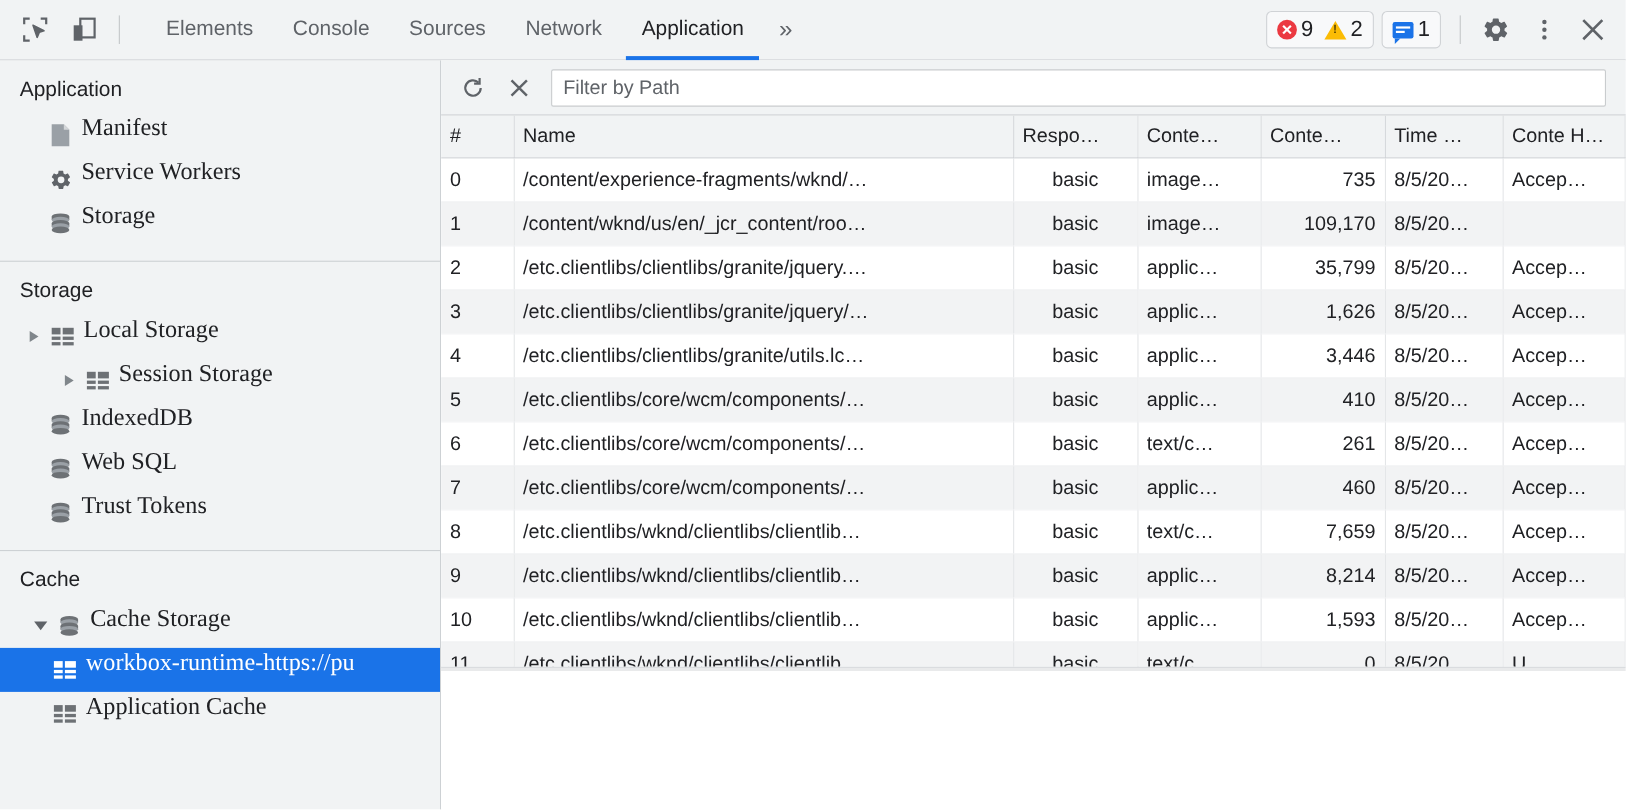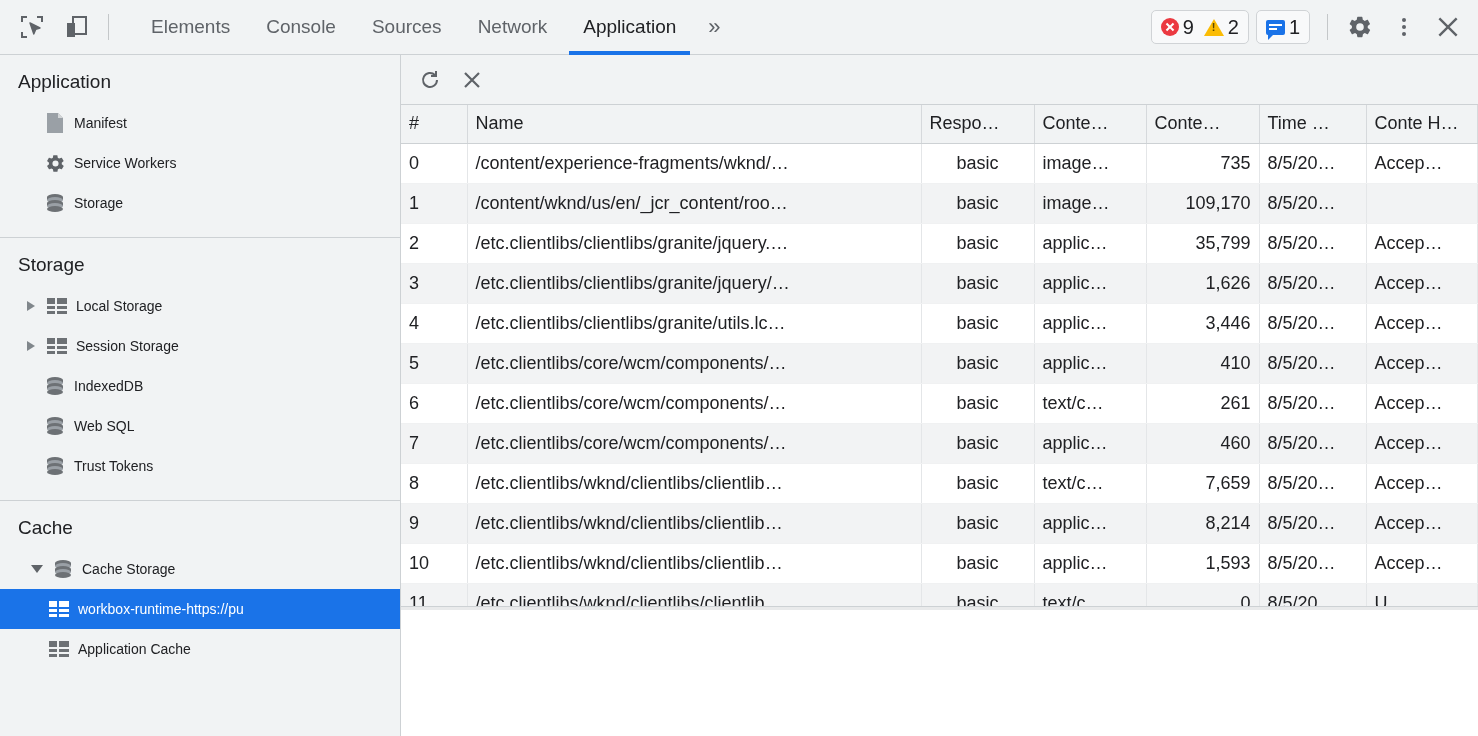--- a/index.html
+++ b/index.html
@@ -89,23 +89,24 @@
     width: 401px; min-width: 401px;
     background: #f1f3f4;
     border-right: 1px solid #cdd1d4;
     display: flex; flex-direction: column;
     overflow: hidden;
   }
   .sb-section { border-bottom: 1px solid #cdd1d4; padding: 12px 0 14px 0; }
   .sb-section.last { border-bottom: none; }
   .sb-title { font-size: 19px; color: #202124; padding: 4px 0 10px 18px; }
   .sb-item {
-    display: flex; align-items: center; height: 40px;
-    padding-left: 22px; cursor: pointer; font-size: 14px; color: #202124;
+    display: flex; height: 40px;
+    padding-left: 22px; cursor: pointer; font-size: 22px; color: #202124;
     white-space: nowrap;
+    font-family: Liberation Serif, serif;
   }
   .sb-item.selected { background: #1a73e8; color: #ffffff; }
   .sb-item .twisty {
     width: 18px; min-width: 18px; display: inline-flex;
     align-items: center; justify-content: center; margin-right: 2px;
   }
   .sb-item .twisty .arrow {
     width: 0; height: 0;
     border-top: 5px solid transparent; border-bottom: 5px solid transparent;
     border-left: 8px solid #80868b;
@@ -287,21 +288,21 @@
               <rect x="11" y="1" width="10" height="6" fill="#6d7175"></rect>
               <rect x="1" y="9" width="8" height="3" fill="#6d7175"></rect>
               <rect x="11" y="9" width="10" height="3" fill="#6d7175"></rect>
               <rect x="1" y="14" width="8" height="3" fill="#6d7175"></rect>
               <rect x="11" y="14" width="10" height="3" fill="#6d7175"></rect>
             </svg>
           </span>
           <span class="lbl">Local Storage</span>
         </div>
 
-        <div class="sb-item" style="padding-left:22px;">
+        <div class="sb-item" style="padding-left:22px;margin-left:32px;">
           <span class="twisty">
               <span class="arrow"></span>
             </span>
           <span class="ico">
             <svg width="22" height="18" viewBox="0 0 22 18">
               <rect x="1" y="1" width="8" height="6" fill="#6d7175"></rect>
               <rect x="11" y="1" width="10" height="6" fill="#6d7175"></rect>
               <rect x="1" y="9" width="8" height="3" fill="#6d7175"></rect>
               <rect x="11" y="9" width="10" height="3" fill="#6d7175"></rect>
               <rect x="1" y="14" width="8" height="3" fill="#6d7175"></rect>
@@ -416,20 +417,21 @@
           <svg width="24" height="24" viewBox="0 0 24 24">
             <path d="M19 12a7 7 0 1 1-2.05-4.95" fill="none" stroke="#5f6368" stroke-width="2"></path>
             <path d="M18 3v5h-5" fill="none" stroke="#5f6368" stroke-width="2"></path>
           </svg>
         </div>
         <div class="fb-icon">
           <svg width="24" height="24" viewBox="0 0 24 24">
             <path d="M5 5l14 14M19 5L5 19" stroke="#5f6368" stroke-width="2.2" fill="none"></path>
           </svg>
         </div>
+        <input class="filter-input" type="text" placeholder="Filter by Path" style="">
       </div>
 
       <div class="table-wrap">
         <table class="cache-table">
           <thead>
             <tr>
               <th class="c-num">#</th>
               <th class="c-name">Name</th>
               <th class="c-resp">Respo…</th>
               <th class="c-ctype">Conte…</th>

